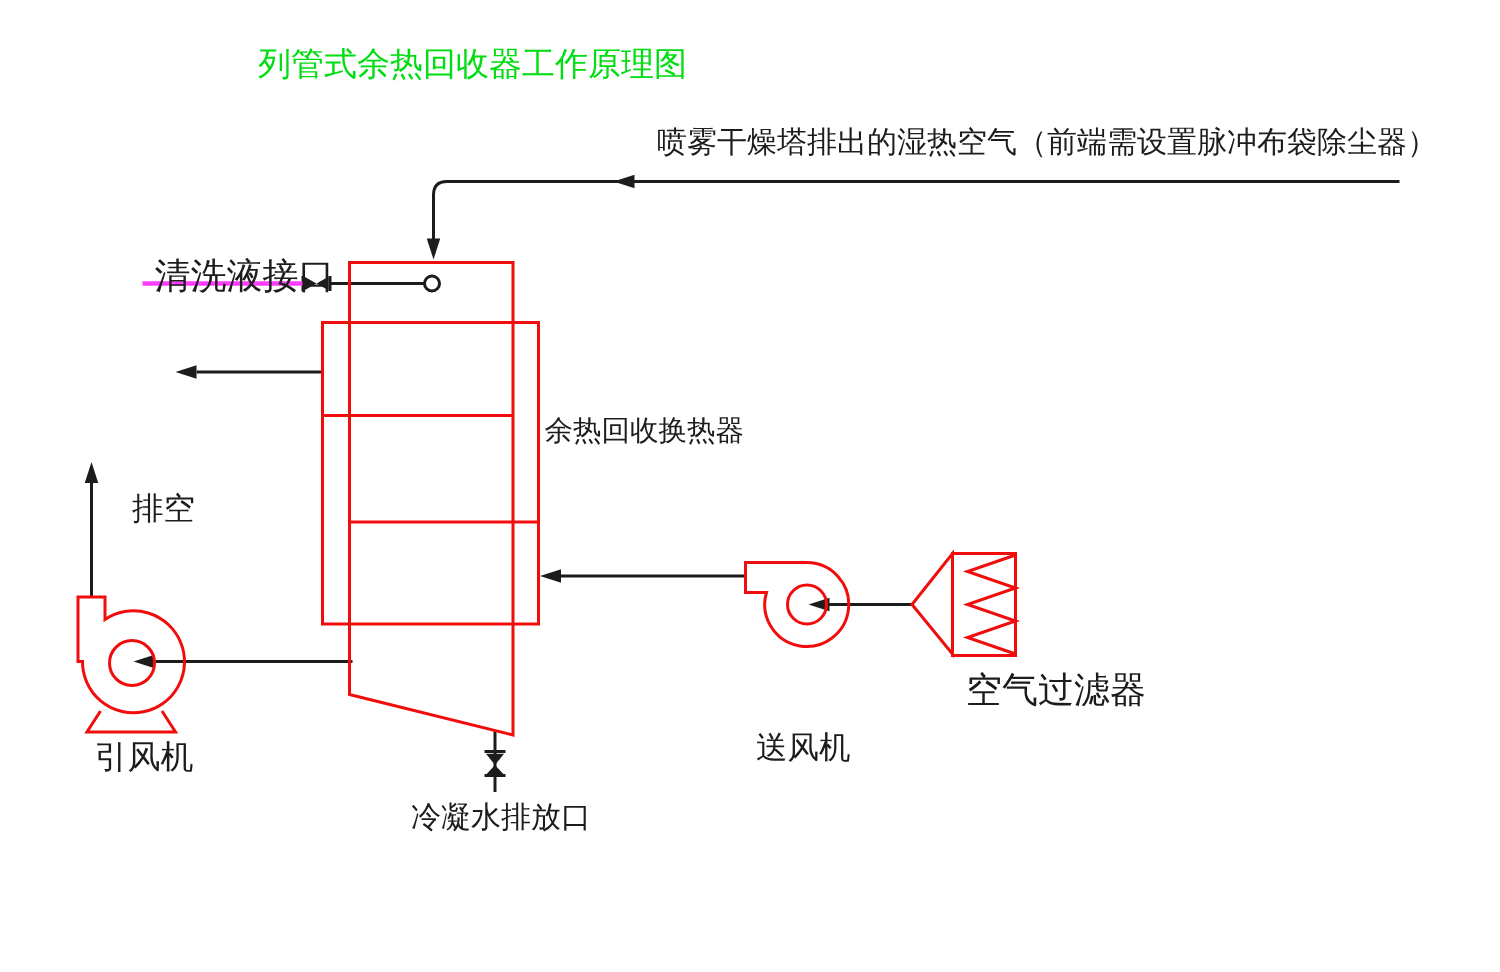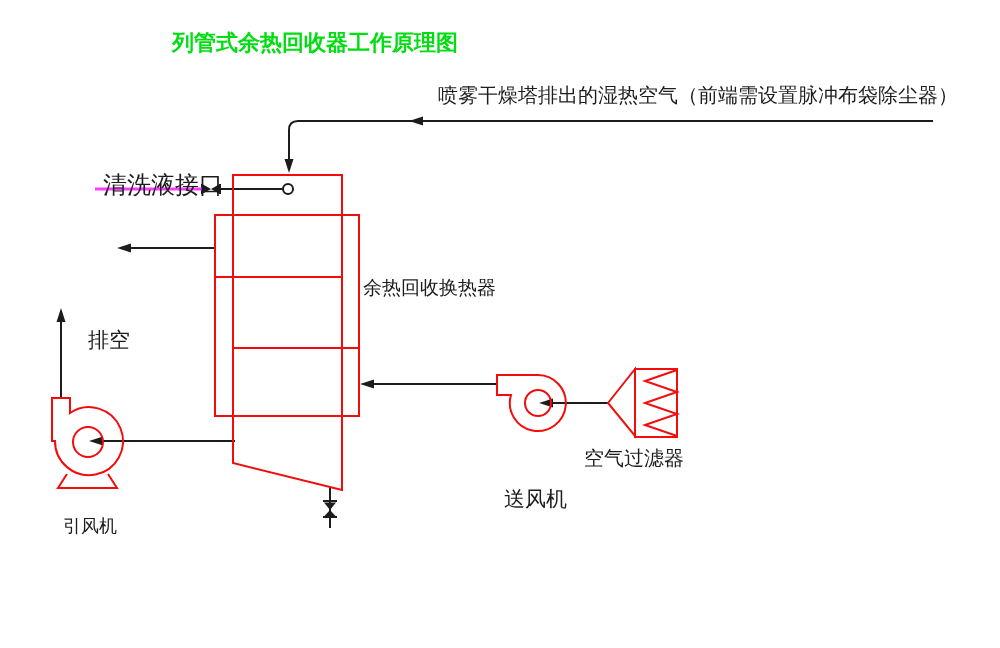--- a/index.html
+++ b/index.html
@@ -6,21 +6,21 @@
   .stage{
     position:relative;width:1000px;height:648px;background:#ffffff;overflow:hidden;
     font-family:"Liberation Sans","DejaVu Sans",sans-serif;
   }
   .stage svg{position:absolute;left:0;top:0;}
   .lbl{
     position:absolute;white-space:nowrap;color:#1c1c1c;
     font-family:"Liberation Sans","DejaVu Sans",sans-serif;
     letter-spacing:0px;line-height:1.15;
   }
-  .lbl.title{font-weight:bold;}
+  .lbl.title{font-weight:normal;}
 </style>
 </head>
 <body>
 
 <div class="stage">
 
   <svg width="1000" height="648" viewBox="0 0 1000 648">
 
     <g fill="none" stroke-width="2" stroke="#1c1c1c">
 
@@ -89,23 +89,24 @@
 
   <div class="lbl title" style="left: 172px; top: 30px; font-size: 22px; color: rgb(0, 221, 17);">列管式余热回收器工作原理图</div>
 
   <div class="lbl" style="left:438px;top:84px;font-size:20px;">喷雾干燥塔排出的湿热空气（前端需设置脉冲布袋除尘器）</div>
 
   <div class="lbl" style="left:103px;top:171px;font-size:24px;">清洗液接口</div>
 
 
   <div class="lbl" style="left:66px;top:328px;font-size:21px;margin-left:22px;">排空</div>
 
-  <div class="lbl" style="left:63px;top:516px;font-size:18px;">引风机</div>
+  <div class="lbl" style="left:63px;top:492px;font-size:22px;">引风机</div>
 
   <div class="lbl" style="left:363px;top:277px;font-size:19px;">余热回收换热器</div>
 
+  <div class="lbl" style="left:274px;top:534px;font-size:20px;">冷凝水排放口</div>
 
   <div class="lbl" style="left:504px;top:447px;font-size:21px;margin-top:40px;">送风机</div>
 
-  <div class="lbl" style="left:584px;top:447px;font-size:20px;">空气过滤器</div>
+  <div class="lbl" style="left:644px;top:447px;font-size:24px;">空气过滤器</div>
 
 
 </div>
 
 </body></html>

